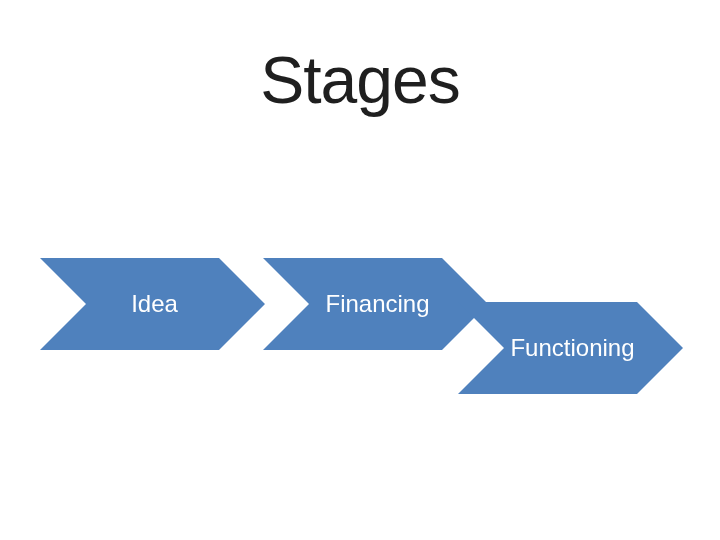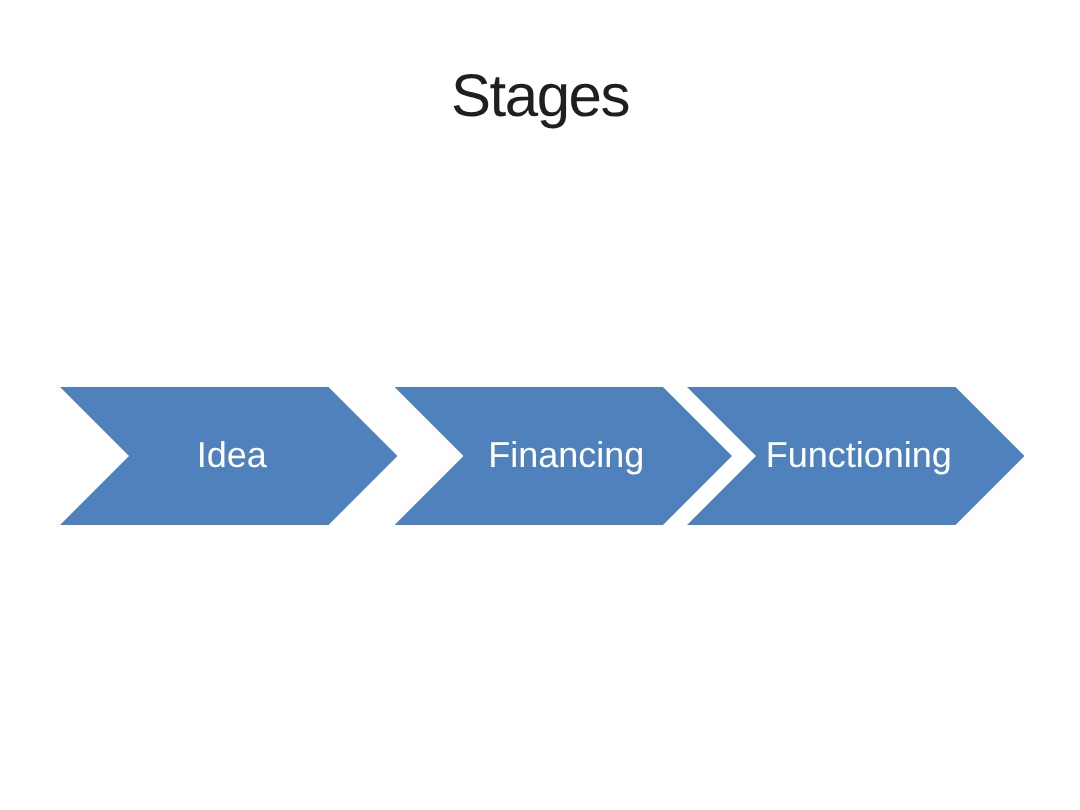--- a/index.html
+++ b/index.html
@@ -18,21 +18,21 @@
     height: 540px;
     background: var(--background, #ffffff);
   }
   .title {
     position: absolute;
     top: 42px;
     left: 0;
     width: 720px;
     margin: 0;
     text-align: center;
-    font-size: 40px;
+    font-size: 66px;
     font-weight: normal;
     letter-spacing: -1px;
     color: var(--title-text, #1f1f1f);
   }
   .chevrons {
     position: absolute;
     left: 0;
     top: 258px;
     width: 720px;
     height: 92px;
@@ -50,21 +50,21 @@
       calc(100% - 46px) 100%,
       0 100%,
       46px 50%
     );
     display: flex;
     align-items: center;
     justify-content: center;
   }
   .chevron-1 { left: 40px; }
   .chevron-2 { left: 263px; }
-  .chevron-3 { left: 458px; }
+  .chevron-3 { left: 458px; margin-top: 44px; }
   .chevron-label {
     color: var(--chevron-text, #ffffff);
     font-size: 24px;
     line-height: 1;
     padding-left: 4px;
     white-space: nowrap;
   }
 </style>
 </head>
 <body>

